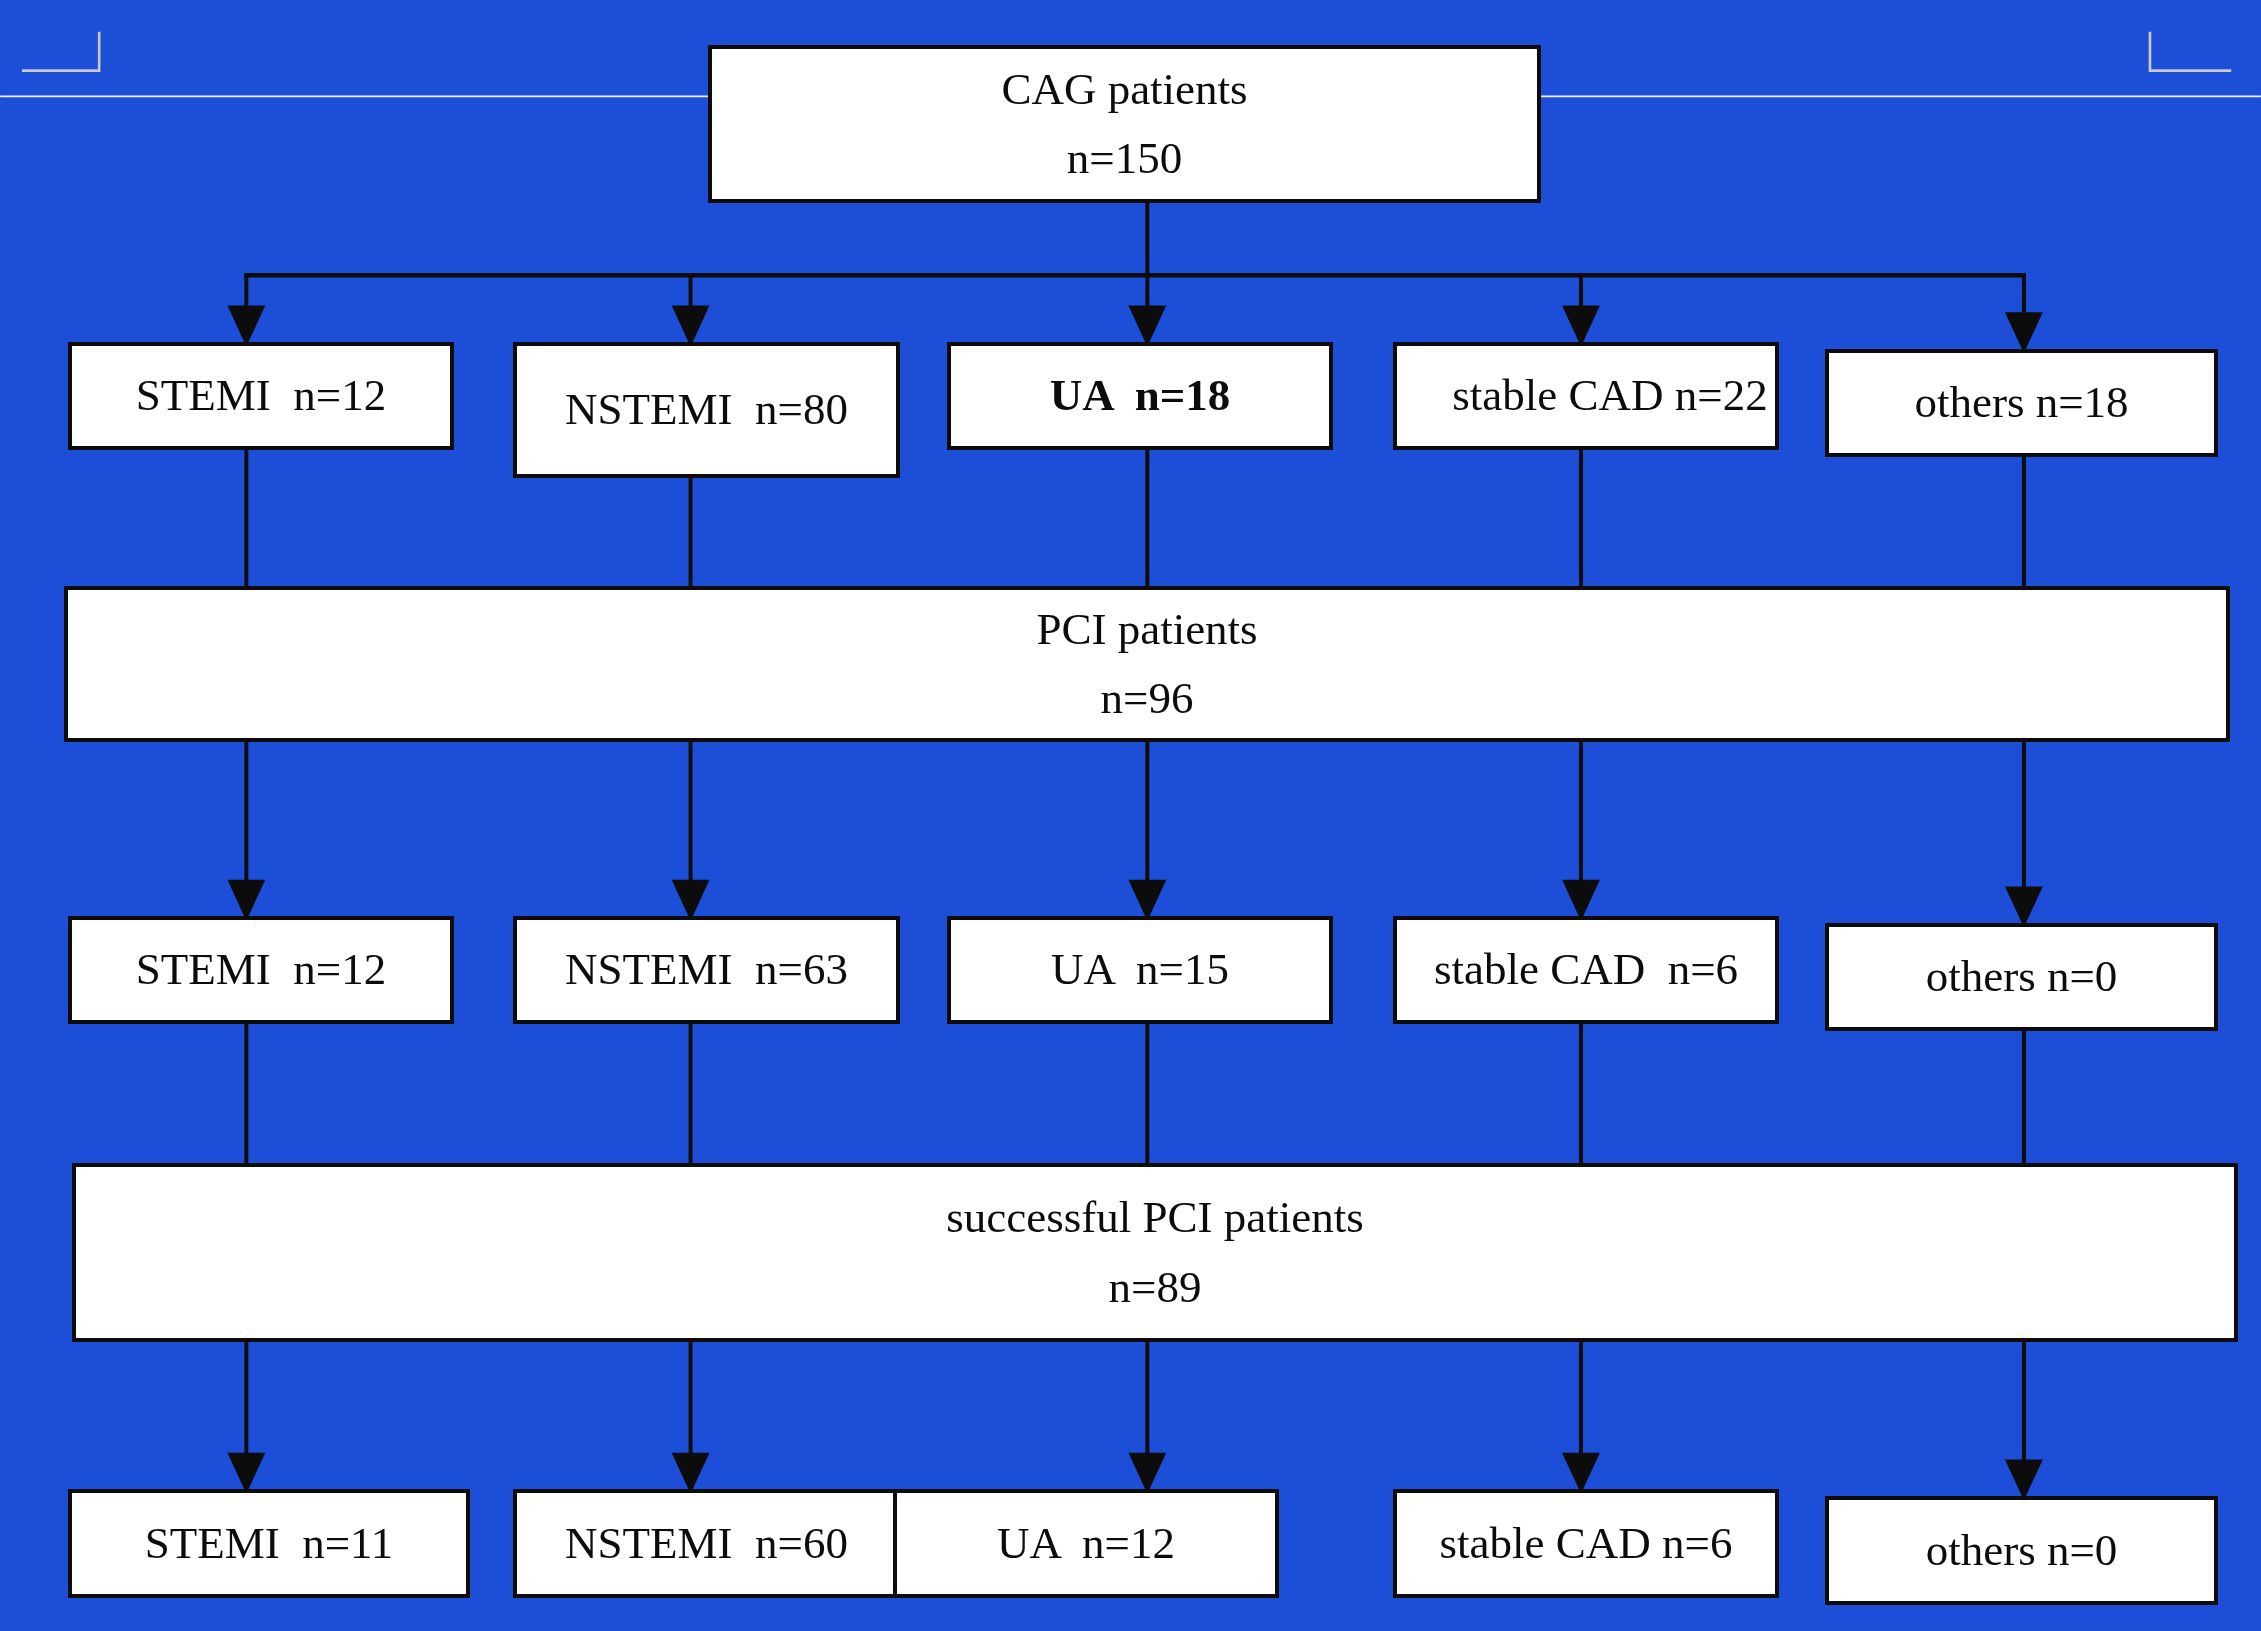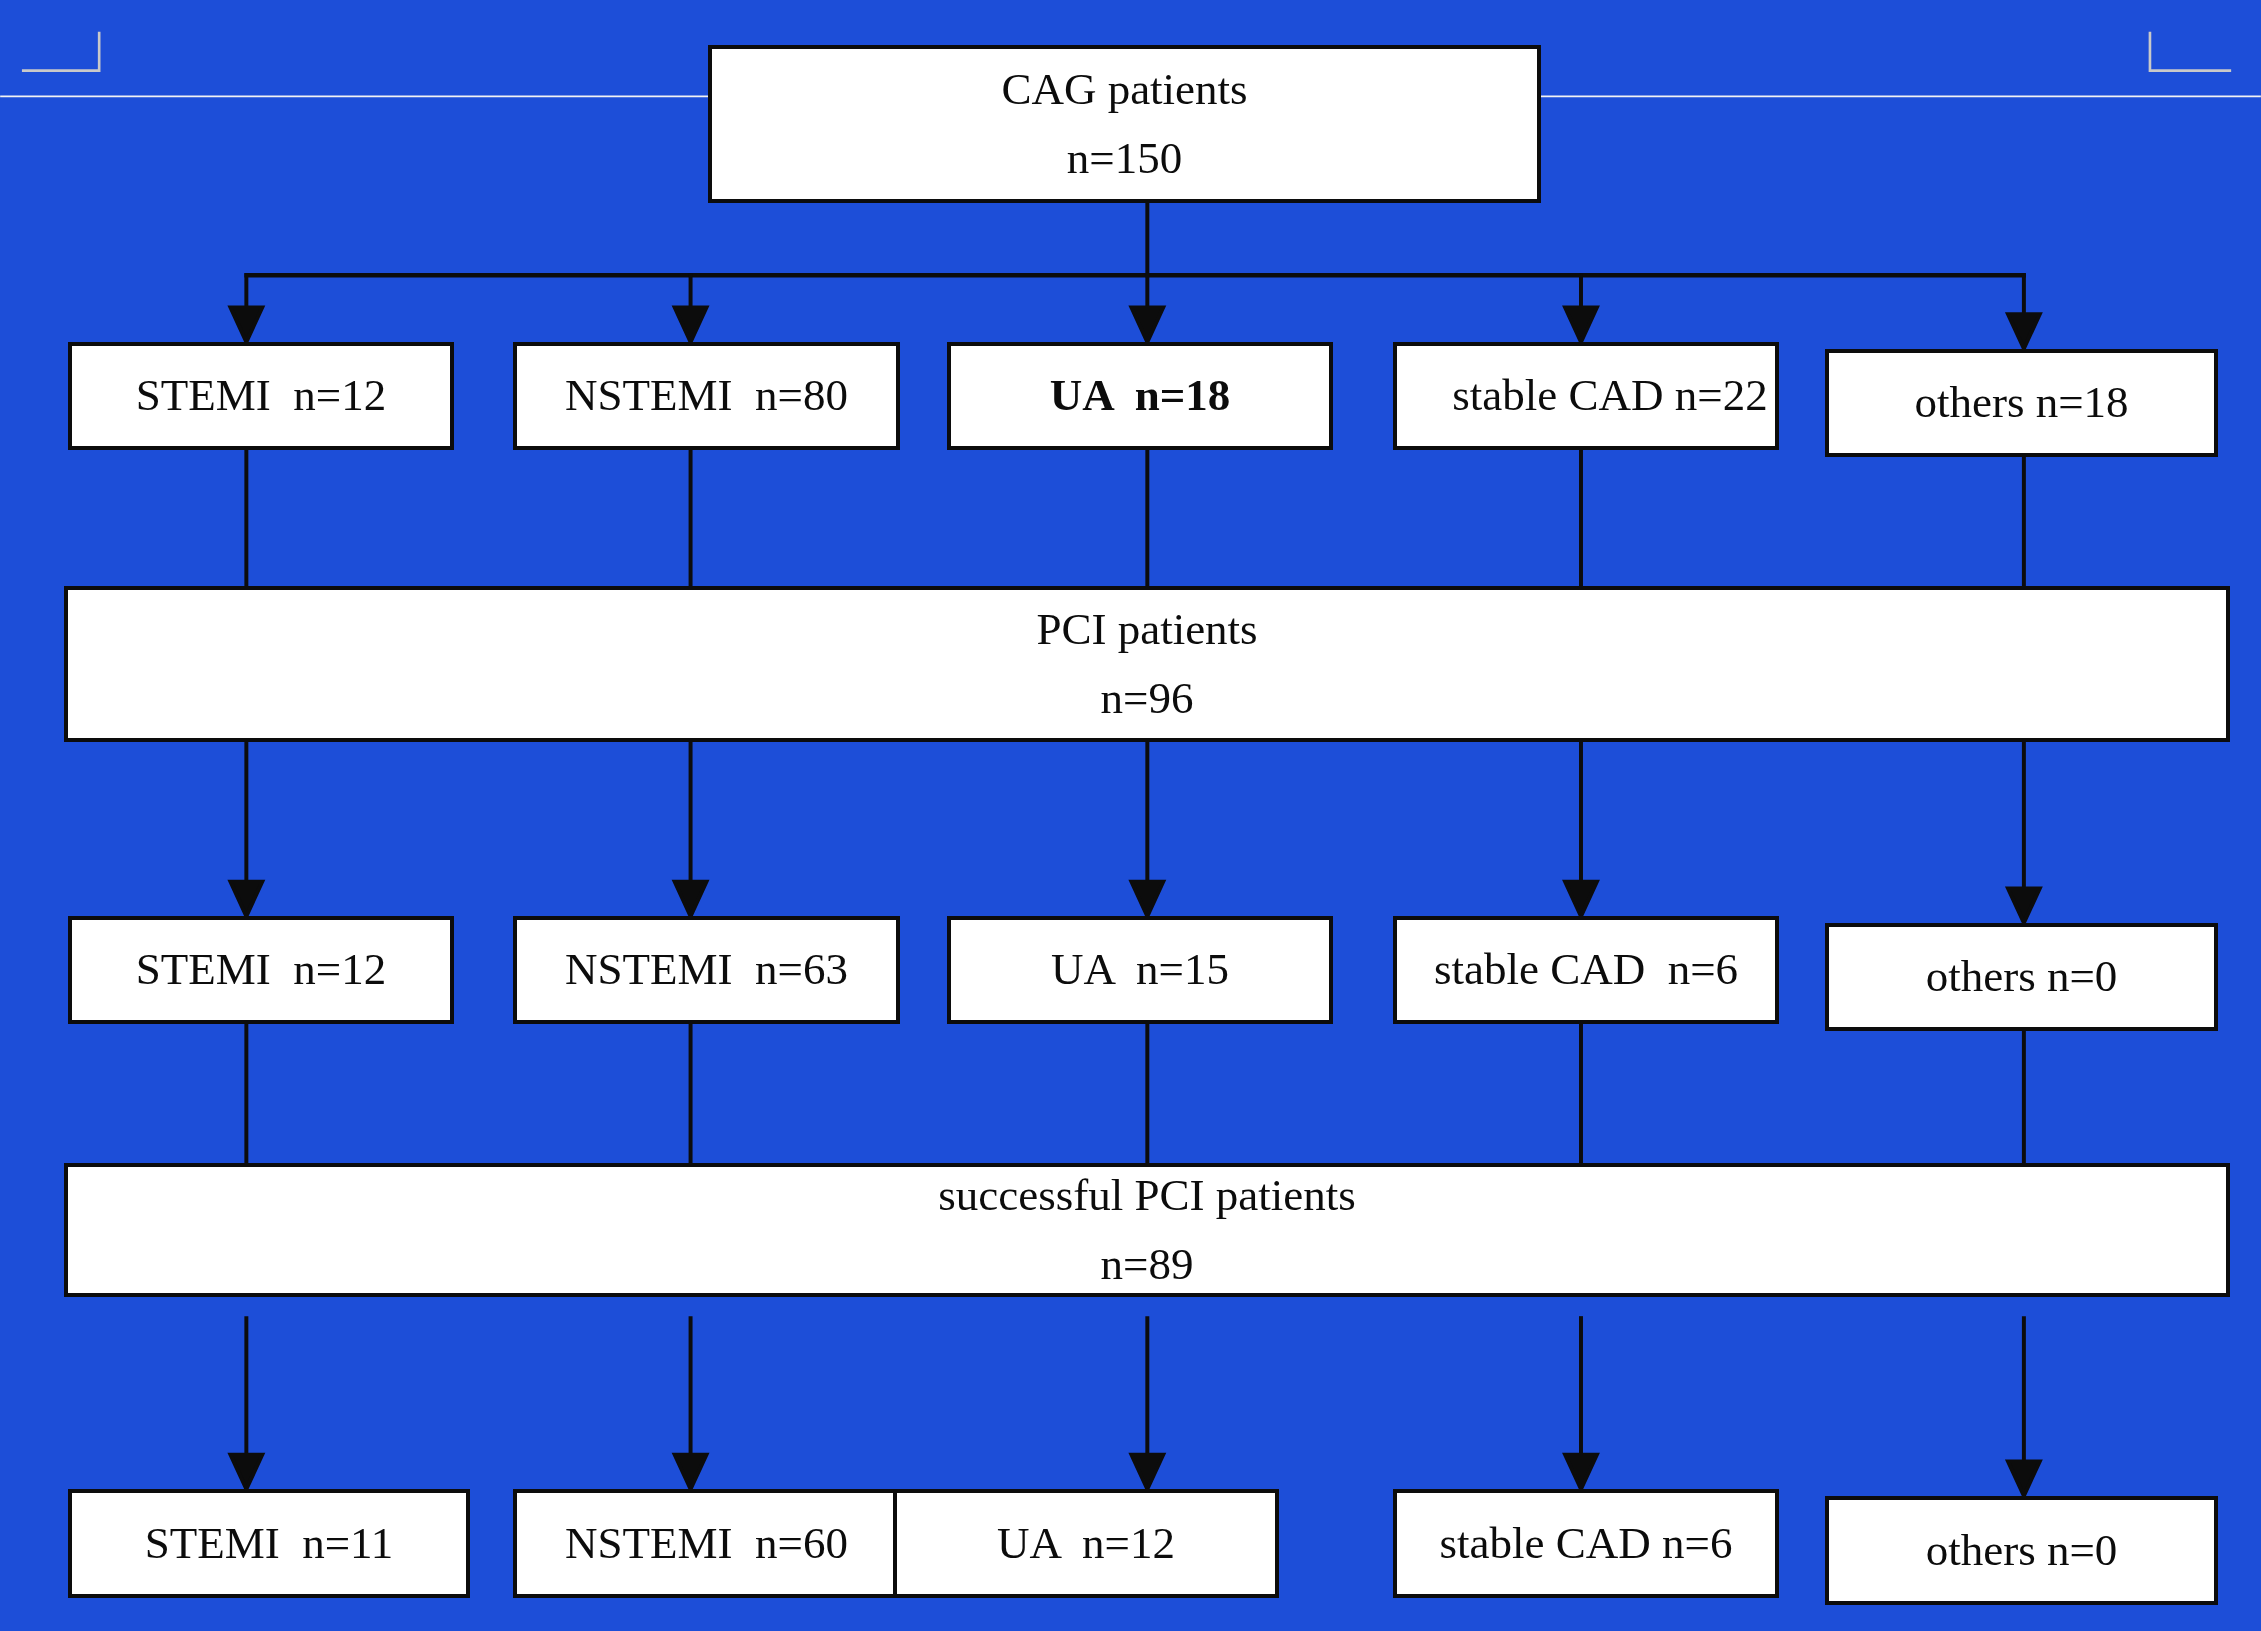--- a/index.html
+++ b/index.html
@@ -140,37 +140,37 @@
       </g>
     </g>
   </svg>
 
   <div class="node two-line" style="left:708px; top:45px; width:833px; height:158px;">
     <div>CAG patients</div>
     <div>n=150</div>
   </div>
 
   <div class="node" style="left:68px; top:342px; width:386px; height:108px;">STEMI  n=12</div>
-  <div class="node" style="left:513px; top:342px; width:387px; height:108px;">NSTEMI  n=80</div>
+  <div class="node" style="left:513px; top:342px; width:387px; height:136px;">NSTEMI  n=80</div>
   <div class="node" style="left:947px; top:342px; width:386px; height:108px;font-weight:bold;">UA  n=18</div>
   <div class="node" style="left:1393px; top:342px; width:386px; height:108px;padding-left:48px;">stable CAD n=22</div>
   <div class="node" style="left:1825px; top:349px; width:393px; height:108px;">others n=18</div>
 
   <div class="node two-line" style="left:64px; top:586px; width:2166px; height:156px;">
     <div>PCI patients</div>
     <div>n=96</div>
   </div>
 
   <div class="node" style="left:68px; top:916px; width:386px; height:108px;">STEMI  n=12</div>
   <div class="node" style="left:513px; top:916px; width:387px; height:108px;">NSTEMI  n=63</div>
   <div class="node" style="left:947px; top:916px; width:386px; height:108px;">UA  n=15</div>
   <div class="node" style="left:1393px; top:916px; width:386px; height:108px;">stable CAD  n=6</div>
   <div class="node" style="left:1825px; top:923px; width:393px; height:108px;">others n=0</div>
 
-  <div class="node two-line" style="left:64px; top:1163px; width:2166px; height:134px;">
+  <div class="node two-line" style="left:72px; top:1163px; width:2166px; height:179px;">
     <div>successful PCI patients</div>
     <div>n=89</div>
   </div>
 
   <div class="node" style="left:68px; top:1489px; width:402px; height:109px;">STEMI  n=11</div>
   <div class="node" style="left:513px; top:1489px; width:387px; height:109px;">NSTEMI  n=60</div>
   <div class="node" style="left:893px; top:1489px; width:386px; height:109px;">UA  n=12</div>
   <div class="node" style="left:1393px; top:1489px; width:386px; height:109px;">stable CAD n=6</div>
   <div class="node" style="left:1825px; top:1496px; width:393px; height:109px;">others n=0</div>
 

